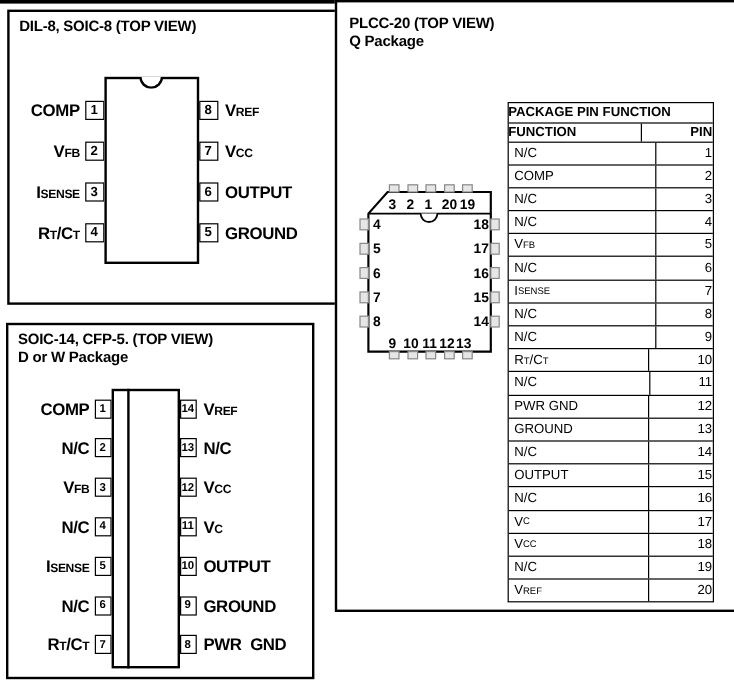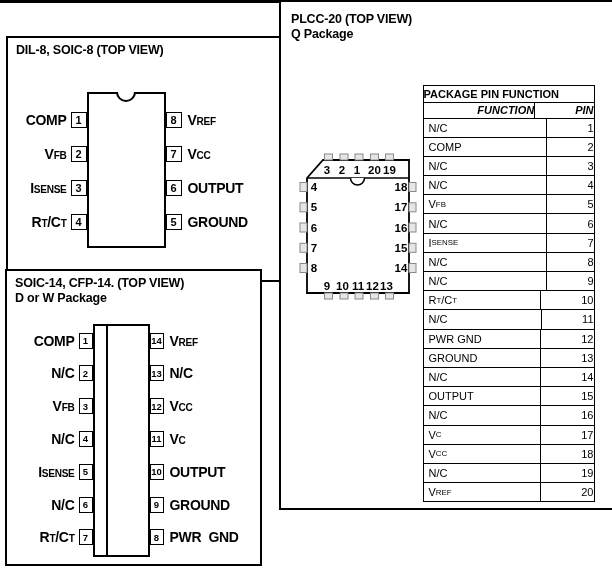--- a/index.html
+++ b/index.html
@@ -1,20 +1,20 @@
 <!DOCTYPE html>
 <html><head>
 <meta charset="utf-8">
 <style>
   html,body{margin:0;padding:0;background:#fff;}
   #page{position:relative;width:612px;height:574px;background:#fff;
         font-family:"Liberation Sans",sans-serif;color:#000;overflow:hidden;}
   .toprule{position:absolute;left:0;top:0;width:612px;height:3px;background:#000;}
   .box{position:absolute;border:2.5px solid #000;background:#fff;box-sizing:border-box;}
-  #box-dil8{left:6px;top:8px;width:284px;height:246px;margin-top:28px;}
+  #box-dil8{left:6px;top:8px;width:284px;height:246px;}
   #box-soic14{left:5px;top:269px;width:257px;height:297px;}
   #box-plcc{left:279px;top:0px;width:378px;height:510px;}
   .title{position:absolute;font-weight:bold;font-size:12.5px;line-height:15px;
          letter-spacing:-0.2px;white-space:pre;}
   #box-dil8 .title{left:8px;top:5px;}
   #box-soic14 .title{left:8px;top:5px;}
   #box-plcc .title{left:10px;top:10px;}
   .chip-body{position:absolute;border:2px solid #000;background:#fff;box-sizing:border-box;}
   #dil8-body{left:78.5px;top:53.5px;width:79px;height:156px;}
   #soic14-body{left:85.5px;top:52.5px;width:57px;height:233px;}
@@ -39,21 +39,21 @@
   .sub{font-size:0.72em;}
   
   #plcc-svg{position:absolute;left:15.5px;top:147.5px;}
   #plcc-svg text{font-family:"Liberation Sans",sans-serif;font-weight:bold;font-size:11.5px;}
   
   #pintable{position:absolute;left:141.5px;top:82.5px;width:170px;border:1.5px solid #000;
             box-sizing:content-box;font-size:11px;background:#fff;}
   .tbl-title{height:16px;line-height:16px;text-align:left;font-weight:bold;}
   .tbl-head{display:flex;height:15px;line-height:15px;font-weight:bold;border-top:1px solid #000;}
   .cell-fn{width:125px;box-sizing:border-box;border-right:1px solid #000;}
-  .tbl-head .cell-fn,.tbl-head .cell-pin{text-align:right;font-style:italic;}
+  .tbl-head .cell-fn,.tbl-head .cell-pin{text-align:left;}
   .cell-pin{flex:1;text-align:center;padding-left:40px;}
   .tbl-row{display:flex;height:18.2px;border-top:1px solid #000;}
   .tbl-row .cell-fn{padding-left:5px;display:flex;align-items:center;white-space:pre;}
   .tbl-row .cell-pin{display:flex;align-items:center;justify-content:center;}
 </style>
 </head>
 <body>
 
 <div id="page">
   <div class="toprule"></div>
@@ -95,21 +95,21 @@
         <span class="pin-label"><span>OUTPUT</span></span>
       </div>
         <div class="pin-row pr">
         <span class="pin-sq">5</span>
         <span class="pin-label"><span>GROUND</span></span>
       </div>
     </div>
   </div>
 
   <div class="box soic14" id="box-soic14">
-    <div class="title"><span>SOIC-14, CFP-14. (TOP VIEW)</span><br><span>D or W Package</span></div>
+    <div class="title"><span>SOIC-14, CFP-5. (TOP VIEW)</span><br><span>D or W Package</span></div>
     <div class="chip-body" id="soic14-body">
       <div class="inner-line"></div>
     </div>
     <div class="pin-col" id="soic14-left">
       <div class="pin-row pl">
         <span class="pin-label"><span>COMP</span></span>
         <span class="pin-sq">1</span>
       </div>
         <div class="pin-row pl">
         <span class="pin-label"><span>N/C</span></span>

